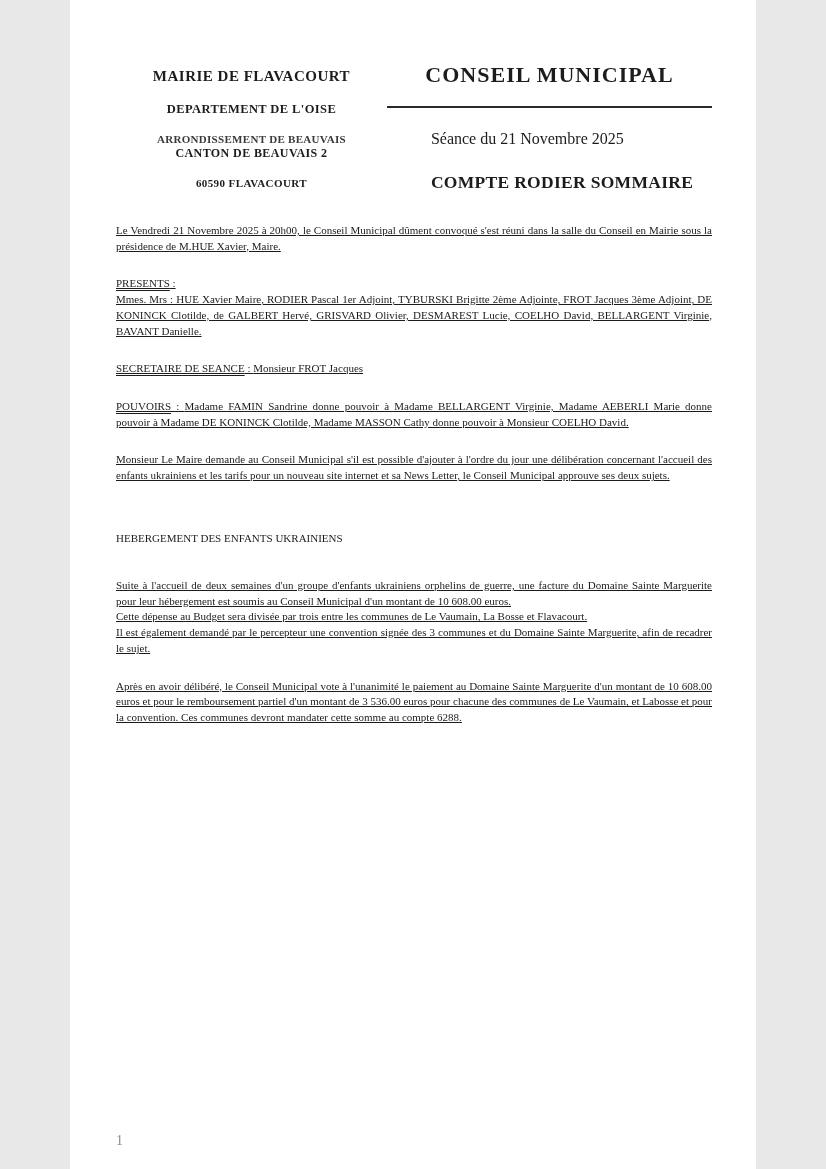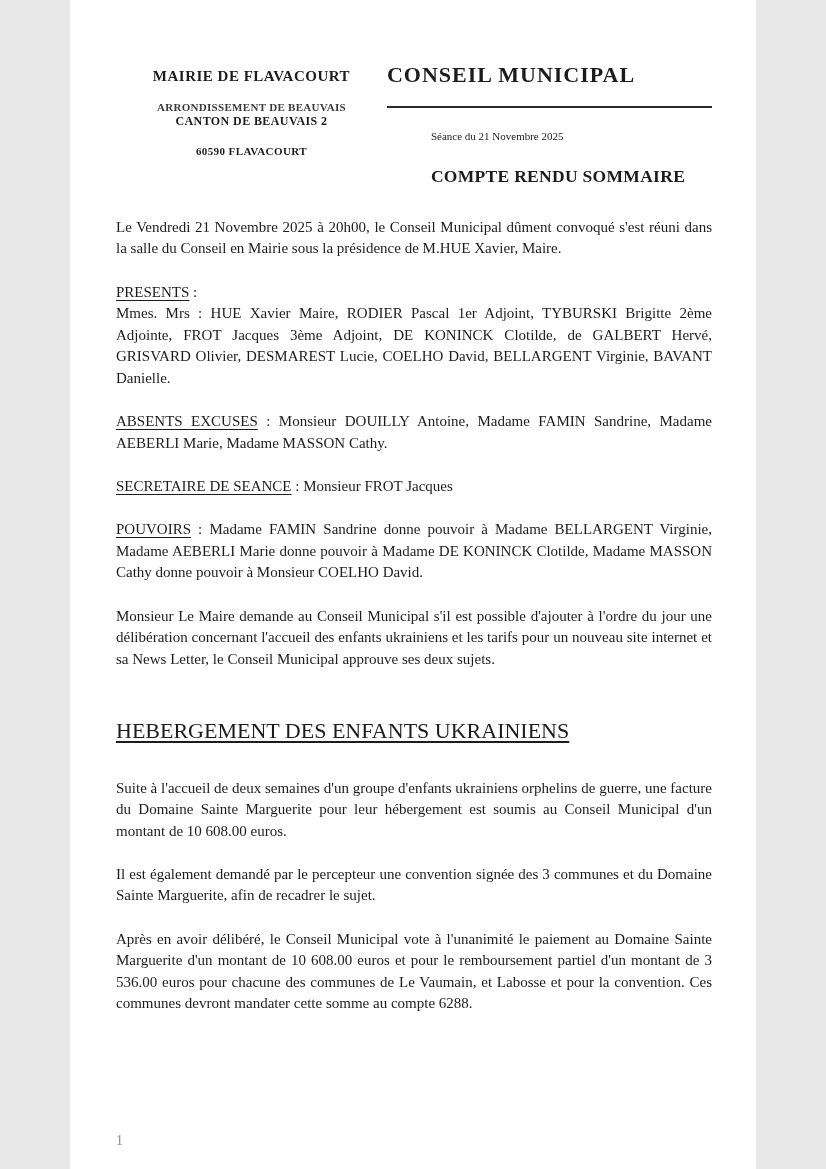--- a/index.html
+++ b/index.html
@@ -39,31 +39,31 @@
 
   .header-right {
     width: 372px;
     margin-left: auto;
     padding-top: 6px;
   }
   .doc-title {
     margin: 0;
     font-size: 22px;
     font-weight: bold;
-    text-align: left;
+    text-align: center;
     letter-spacing: 1px;
     white-space: nowrap;
   }
   .title-rule {
     border: none;
     border-top: 2px solid #2a2a2a;
     margin: 18px 0 0 0;
   }
   .seance {
-    font-size: 11px;
+    font-size: 16px;
     margin: 22px 0 16px 44px;
   }
   .doc-subtitle {
     font-size: 17.5px;
     font-weight: bold;
     margin: 24px 0 0 44px;
     letter-spacing: .3px;
   }
   .notice {
     font-size: 10.6px;
@@ -71,33 +71,33 @@
     margin-top: 26px;
     letter-spacing: .2px;
     white-space: nowrap;
   }
 
   
   .doc-body {
     margin-top: 30px;
   }
   .para {
-    font-size: 15px;
+    font-size: 11px;
     line-height: 1.43;
     text-align: justify;
     margin: 0 0 22px 0;
+    text-decoration: underline;
   }
   .para .lead {
     text-decoration: underline;
     text-underline-offset: 3px;
   }
   .section-heading {
-    font-size: 22px;
+    font-size: 11px;
     font-weight: normal;
-    text-decoration: underline;
     text-underline-offset: 3px;
     margin: 48px 0 34px 0;
   }
   .pre-heading { margin-bottom: 0; }
 
   
   .page-number {
     position: absolute;
     left: 46px;
     bottom: 20px;
@@ -106,61 +106,59 @@
   }
 </style>
 </head>
 <body>
 
 <div class="page">
 
   <header class="doc-header">
     <div class="header-left">
       <div class="hl-line1">MAIRIE DE FLAVACOURT</div>
+      <div class="hl-line2">DEPARTEMENT DE  L'OISE</div>
       <div class="hl-line3">ARRONDISSEMENT DE BEAUVAIS</div>
       <div class="hl-line4">CANTON DE BEAUVAIS 2</div>
       <div class="hl-line5">60590 FLAVACOURT</div>
     </div>
 
     <div class="header-right">
       <h1 class="doc-title">CONSEIL MUNICIPAL</h1>
       <hr class="title-rule">
       <div class="seance">Séance du 21 Novembre 2025</div>
-      <div class="doc-subtitle">COMPTE RENDU SOMMAIRE</div>
+      <div class="doc-subtitle">COMPTE RODIER SOMMAIRE</div>
     </div>
   </header>
 
   <main class="doc-body">
 
     <p class="para">Le Vendredi 21 Novembre 2025 à 20h00, le Conseil Municipal dûment convoqué s'est réuni dans la salle du Conseil en Mairie sous la présidence de M.HUE Xavier, Maire.</p>
 
     <p class="para">
       <span class="lead">PRESENTS</span><span> :</span><br>
       <span>Mmes. Mrs : HUE Xavier Maire, RODIER Pascal 1er Adjoint, TYBURSKI Brigitte 2ème Adjointe, FROT Jacques 3ème Adjoint, DE KONINCK Clotilde, de GALBERT Hervé, GRISVARD Olivier, DESMAREST Lucie, COELHO David, BELLARGENT Virginie, BAVANT Danielle.</span>
     </p>
 
-    <p class="para">
-      <span class="lead">ABSENTS EXCUSES</span><span> : </span><span>Monsieur DOUILLY Antoine, Madame FAMIN Sandrine, Madame AEBERLI Marie, Madame MASSON Cathy.</span>
-    </p>
 
     <p class="para">
       <span class="lead">SECRETAIRE DE SEANCE</span><span> : </span><span>Monsieur FROT Jacques</span>
     </p>
 
     <p class="para">
       <span class="lead">POUVOIRS</span><span> : </span><span>Madame FAMIN Sandrine donne pouvoir à Madame BELLARGENT Virginie, Madame AEBERLI Marie donne pouvoir à Madame DE KONINCK Clotilde, Madame MASSON Cathy donne pouvoir à Monsieur COELHO David.</span>
     </p>
 
     <p class="para pre-heading">Monsieur Le Maire demande au Conseil Municipal s'il est possible d'ajouter à l'ordre du jour une délibération concernant l'accueil des enfants ukrainiens et les tarifs pour un nouveau site internet et sa News Letter, le Conseil Municipal approuve ses deux sujets.</p>
 
     <h2 class="section-heading">HEBERGEMENT DES ENFANTS UKRAINIENS</h2>
 
     <p class="para">
       <span>Suite à l'accueil de deux semaines d'un groupe d'enfants ukrainiens orphelins de guerre, une facture du Domaine Sainte Marguerite pour leur hébergement est soumis au Conseil Municipal d'un montant de 10 608.00 euros.</span><br>
-      <br>
+      <span>Cette dépense au Budget sera divisée par trois entre les communes de Le Vaumain, La Bosse et Flavacourt.</span><br>
       <span>Il est également demandé par le percepteur une convention signée des 3 communes et du Domaine Sainte Marguerite, afin de recadrer le sujet.</span>
     </p>
 
     <p class="para">Après en avoir délibéré, le Conseil Municipal vote à l'unanimité le paiement au Domaine Sainte Marguerite d'un montant de 10 608.00 euros et pour le remboursement partiel d'un montant de 3 536.00 euros pour chacune des communes de Le Vaumain, et Labosse et pour la convention. Ces communes devront mandater cette somme au compte 6288.</p>
 
   </main>
 
   <div class="page-number">1</div>
 
 </div>

